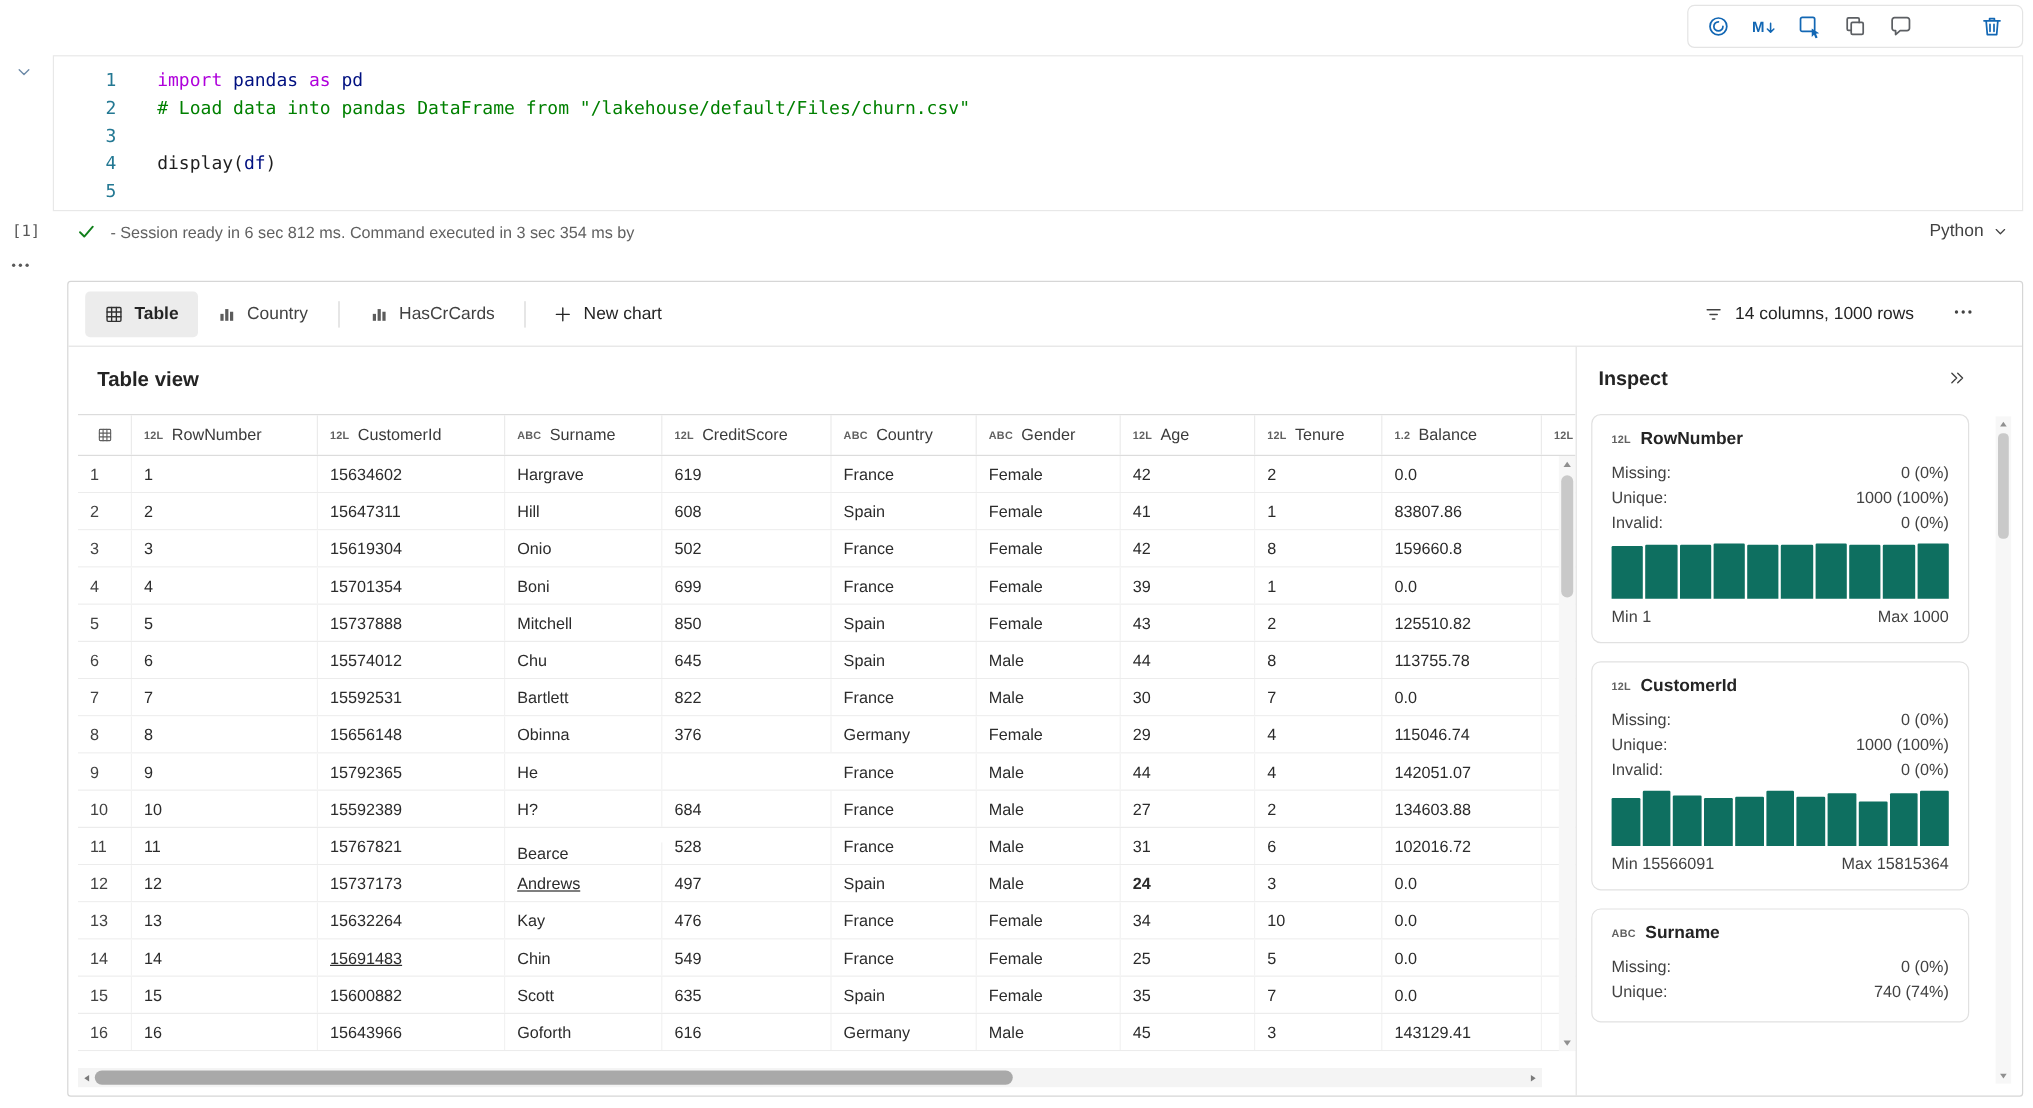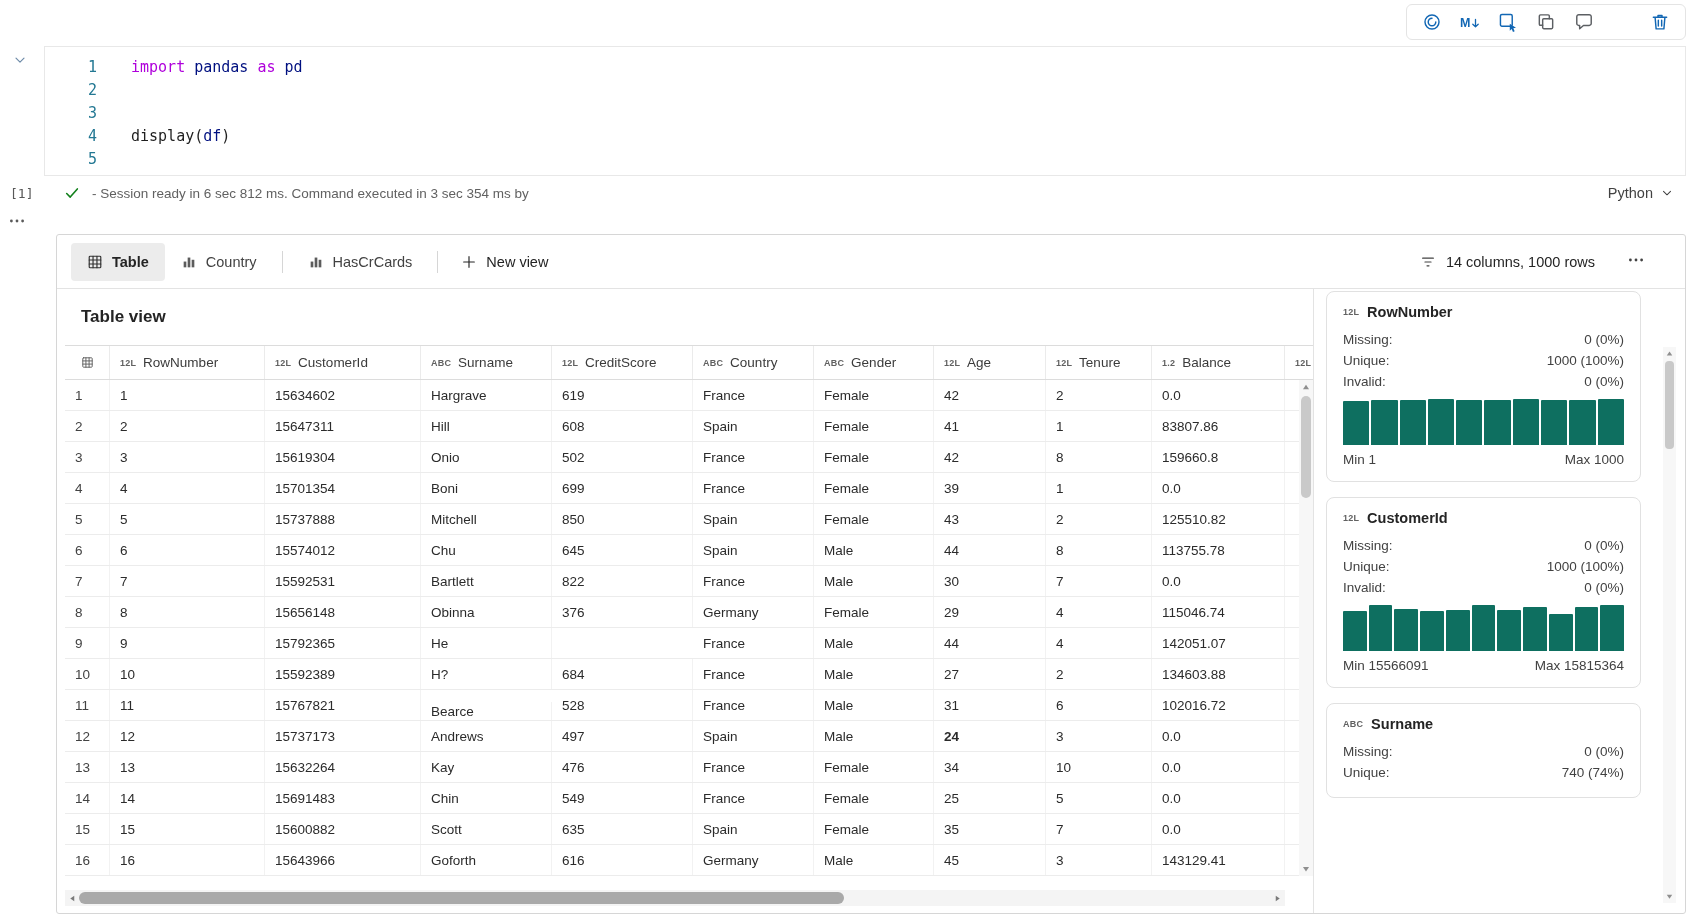--- a/index.html
+++ b/index.html
@@ -176,20 +176,21 @@
     </span>
 </button>
 
 <div class="code-cell" id="code-mount">
     <div class="code-line">
       <span class="ln">1</span>
       <span class="code-text"><span class="tk-kw">import</span><span class="tk-pl"> </span><span class="tk-var">pandas</span><span class="tk-pl"> </span><span class="tk-kw">as</span><span class="tk-pl"> </span><span class="tk-var">pd</span></span>
     </div>
     <div class="code-line">
       <span class="ln">2</span>
+      <span class="code-text"><span class="tk-cm"># Load data into pandas DataFrame from "/lakehouse/default/Files/churn.csv"</span></span>
     </div>
     <div class="code-line">
       <span class="ln">3</span>
     </div>
     <div class="code-line">
       <span class="ln">4</span>
       <span class="code-text"><span class="tk-pl">display</span><span class="tk-pl">(</span><span class="tk-var">df</span><span class="tk-pl">)</span></span>
     </div>
     <div class="code-line">
       <span class="ln">5</span>
@@ -260,21 +261,21 @@
                    <span>HasCrCards</span>
         </button>
         <div class="tab-sep"></div>
       </div>
     <button class="new-chart">
       <span class="ic i16">
           <svg viewBox="0 0 18 18" fill="none" stroke="currentColor" stroke-width="1.3" stroke-linecap="round" stroke-linejoin="round">
             <path d="M9 3v12M3 9h12"></path>
           </svg>
         </span>
-      <span>New view</span>
+      <span>New chart</span>
     </button>
     <div class="summary-group">
       <span class="ic i16 filter-ic">
           <svg viewBox="0 0 18 18" fill="none" stroke="currentColor" stroke-width="1.4" stroke-linecap="round">
             <path d="M3 4.7h12M5.6 9h6.8M7.9 13.3h2.2"></path>
           </svg>
         </span>
       <span class="summary-text">14 columns, 1000 rows</span>
       <button class="results-more">
         <span class="ic i18">
@@ -487,21 +488,21 @@
               <div class="td" style="width: 120px;">Male</div>
               <div class="td" style="width: 112px;">31</div>
               <div class="td" style="width: 106px;">6</div>
               <div class="td" style="width: 133px;">102016.72</div>
               <div class="td" style="width: 40px;"></div>
             </div>
             <div class="tr">
               <div class="td idx" style="width: 45px;">12</div>
               <div class="td" style="width: 155px;">12</div>
               <div class="td" style="width: 156px;">15737173</div>
-              <div class="td" style="width: 131px;">Andrews</div>
+              <div class="td" style="width: 131px; text-decoration: underline;">Andrews</div>
               <div class="td" style="width: 141px;">497</div>
               <div class="td" style="width: 121px;">Spain</div>
               <div class="td" style="width: 120px;">Male</div>
               <div class="td" style="width: 112px; font-weight: bold;">24</div>
               <div class="td" style="width: 106px;">3</div>
               <div class="td" style="width: 133px;">0.0</div>
               <div class="td" style="width: 40px;"></div>
             </div>
             <div class="tr">
               <div class="td idx" style="width: 45px;">13</div>
@@ -512,21 +513,21 @@
               <div class="td" style="width: 121px;">France</div>
               <div class="td" style="width: 120px;">Female</div>
               <div class="td" style="width: 112px;">34</div>
               <div class="td" style="width: 106px;">10</div>
               <div class="td" style="width: 133px;">0.0</div>
               <div class="td" style="width: 40px;"></div>
             </div>
             <div class="tr">
               <div class="td idx" style="width: 45px;">14</div>
               <div class="td" style="width: 155px;">14</div>
-              <div class="td" style="width: 156px;">15691483</div>
+              <div class="td" style="width: 156px; text-decoration: underline;">15691483</div>
               <div class="td" style="width: 131px;">Chin</div>
               <div class="td" style="width: 141px;">549</div>
               <div class="td" style="width: 121px;">France</div>
               <div class="td" style="width: 120px;">Female</div>
               <div class="td" style="width: 112px;">25</div>
               <div class="td" style="width: 106px;">5</div>
               <div class="td" style="width: 133px;">0.0</div>
               <div class="td" style="width: 40px;"></div>
             </div>
             <div class="tr">
@@ -582,20 +583,30 @@
         </div>
         <span class="ic i9 arrow">
             <svg viewBox="0 0 18 18">
               <path d="M5.5 3.5v11l8-5.5z" fill="currentColor"></path>
             </svg>
           </span>
       </div>
     </div>
 
     <div class="inspect-panel">
+      <div class="inspect-header">
+        <span class="inspect-title">Inspect</span>
+        <button class="inspect-collapse">
+          <span class="ic i16">
+              <svg viewBox="0 0 18 18" fill="none" stroke="currentColor" stroke-width="1.3" stroke-linecap="round" stroke-linejoin="round">
+                <path d="M4 4.5 8.5 9 4 13.5M9.5 4.5 14 9 9.5 13.5"></path>
+              </svg>
+            </span>
+        </button>
+      </div>
       <div class="cards" id="cards-mount">
           <div class="card">
             <div class="card-head">
       <span class="type-badge">12L</span>
       <span class="card-name">RowNumber</span>
     </div>
             <div class="stat-row">
         <span>Missing:</span>
         <span>0 (0%)</span>
       </div>

